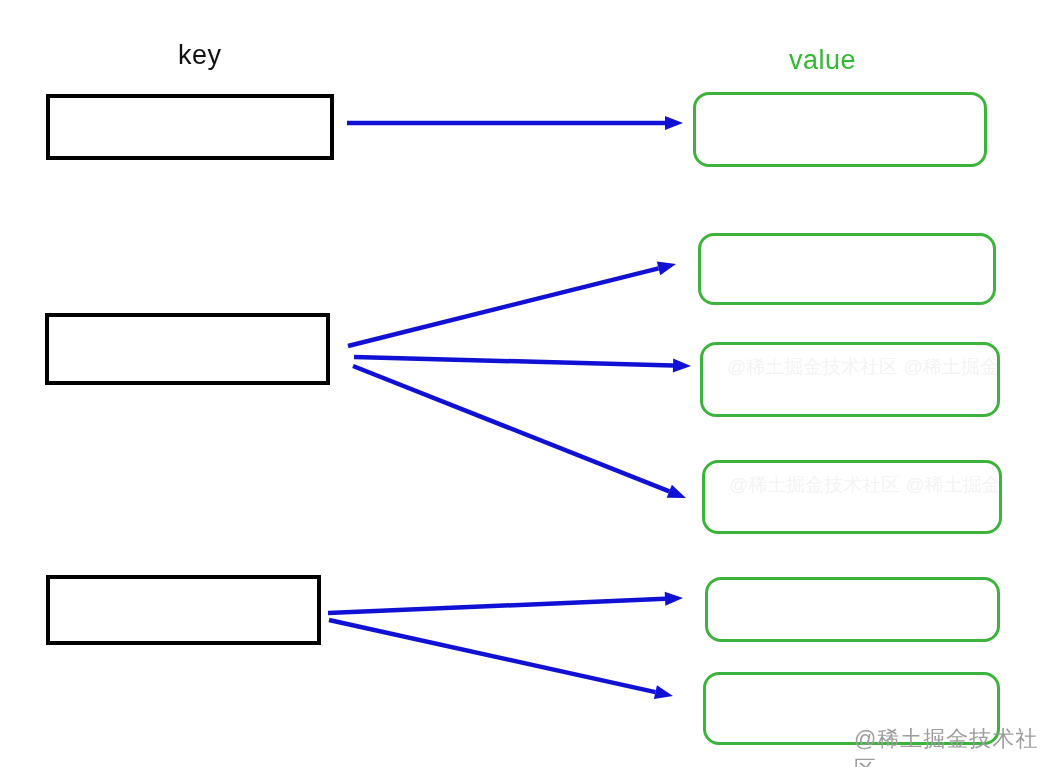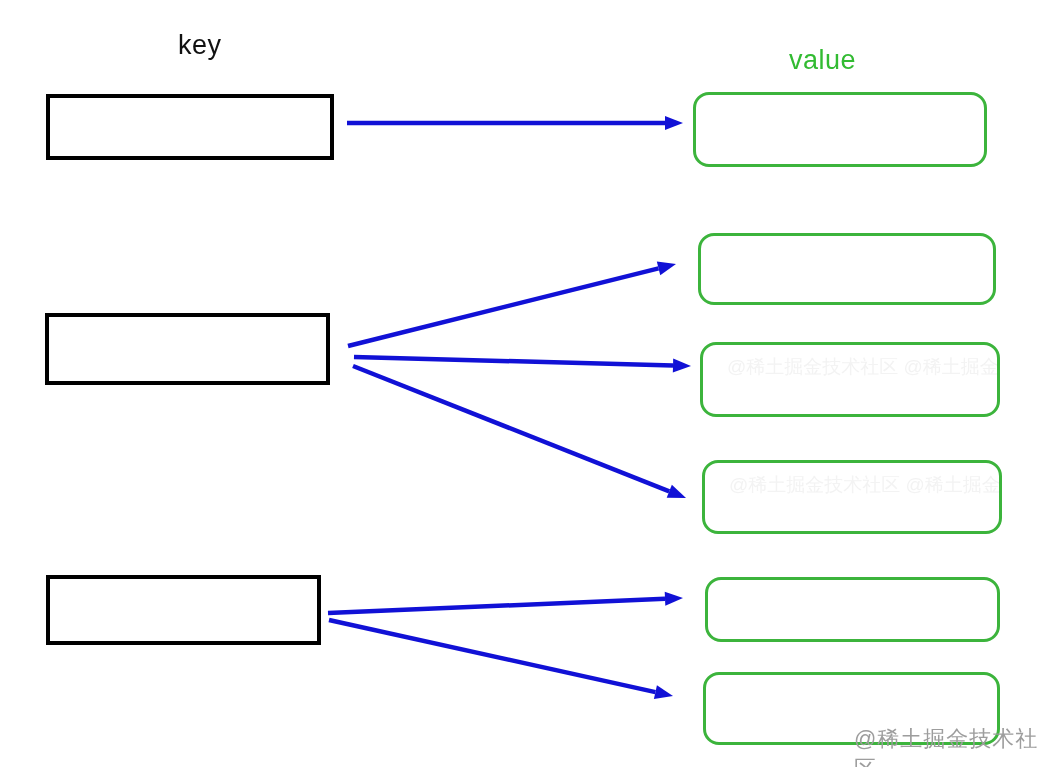--- a/index.html
+++ b/index.html
@@ -49,21 +49,21 @@
     position: absolute;
     color: var(--watermark-color, #9d9d9d);
     font-size: 22px;
     letter-spacing: 1px;
     z-index: 5;
   }
 </style>
 </head>
 <body style="--key-border-color: #000000; --value-border-color: #3cb43c; --value-label-color: #32bb32; --watermark-color: #9d9d9d;">
 
-<div class="col-label" style="left: 178px; top: 30px;">key</div>
+<div class="col-label" style="left: 178px; top: 40px;">key</div>
 <div class="col-label value" style="left: 789px; top: 31px; margin-top: 14px;">value</div>
 
 <div>
     <div class="key-box" style="left: 46px; top: 94px; width: 288px; height: 66px;"></div>
     <div class="key-box" style="left: 45px; top: 313px; width: 285px; height: 72px;"></div>
     <div class="key-box" style="left: 46px; top: 575px; width: 275px; height: 70px;"></div>
     <div class="value-box" style="left: 693px; top: 92px; width: 294px; height: 75px;"></div>
     <div class="value-box" style="left: 698px; top: 233px; width: 298px; height: 72px;"></div>
     <div class="value-box" style="left: 700px; top: 342px; width: 300px; height: 75px;">
       <div class="faint-wm">@稀土掘金技术社区 @稀土掘金技术社区 @稀土掘金技术社区 </div>

